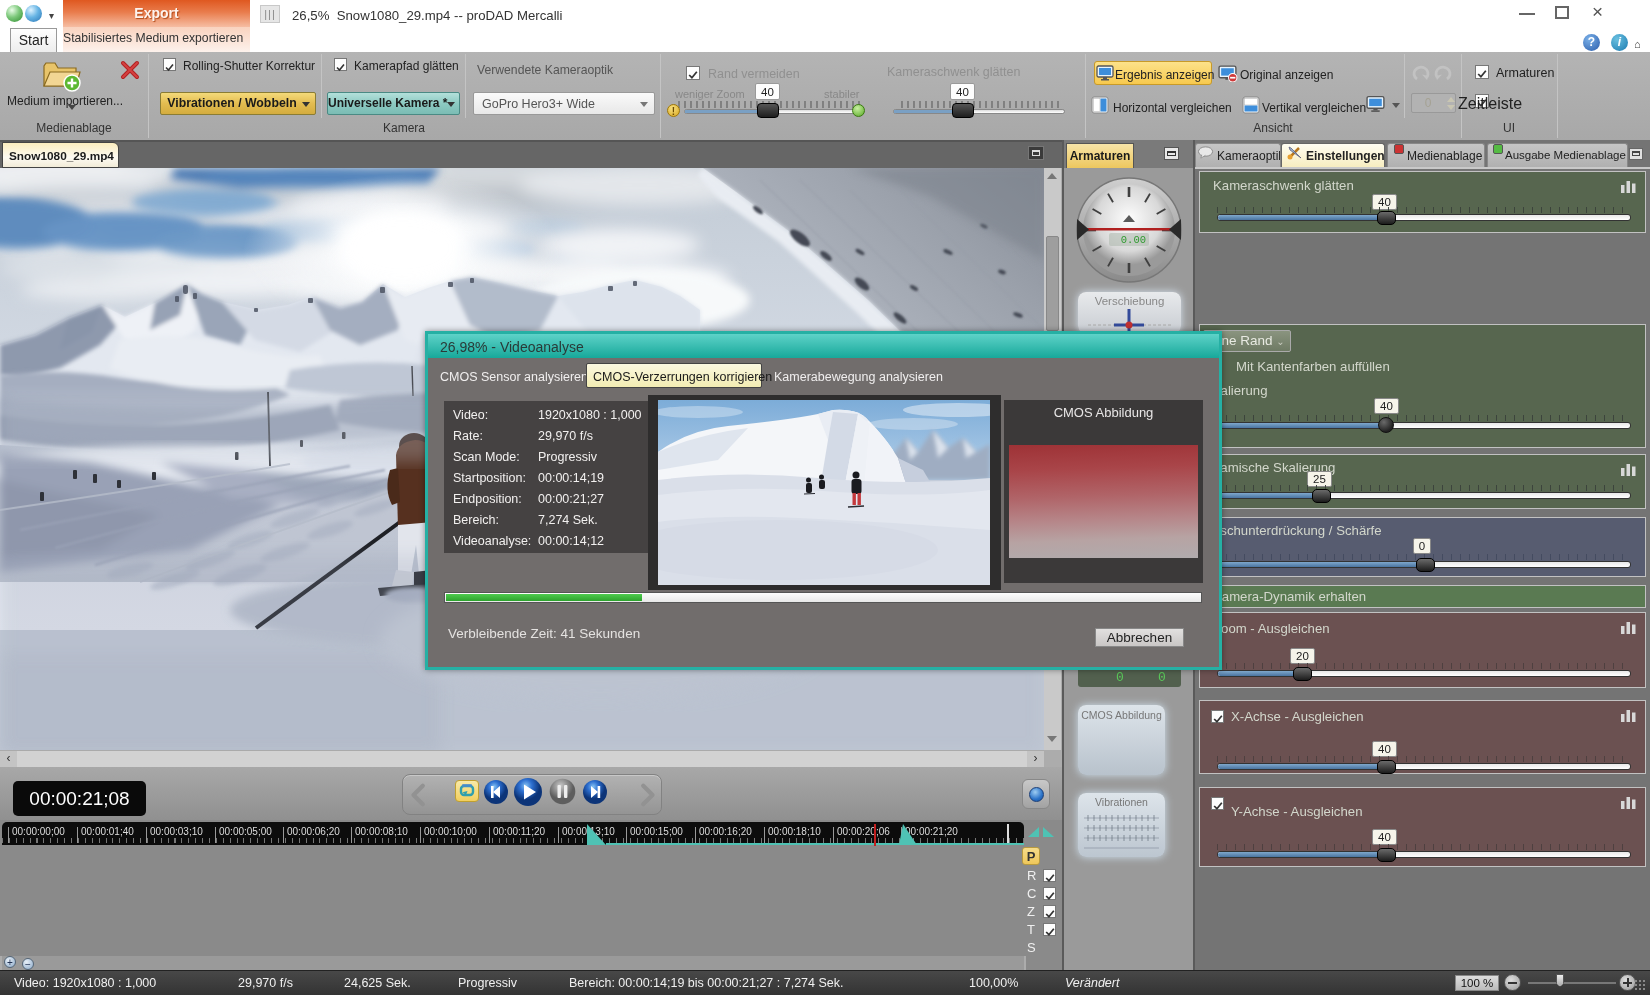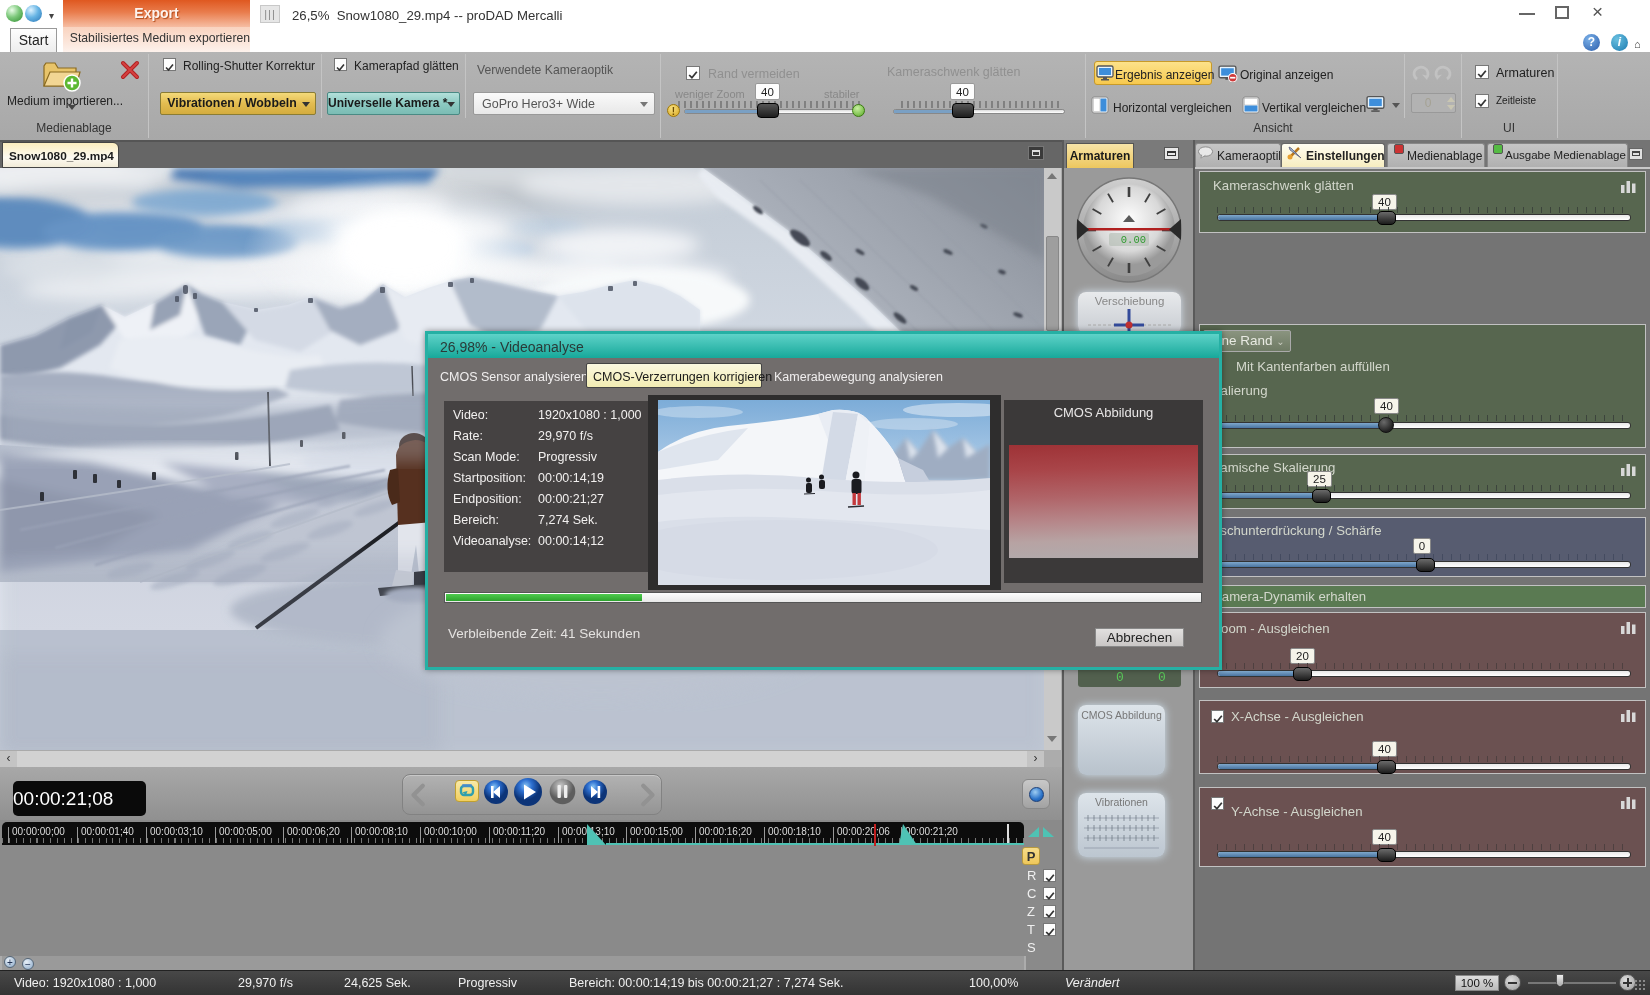--- a/index.html
+++ b/index.html
@@ -35,21 +35,21 @@
 
 
 <div class="abs" style="left:0;top:0;width:1650px;height:52px;background:#fff"></div>
 <div class="abs" style="left:6px;top:5px;width:17px;height:17px;border-radius:50%;background:radial-gradient(circle at 35% 30%,#eafde8,#7cc87a 45%,#2c8a2c)"></div>
 <div class="abs" style="left:25px;top:5px;width:17px;height:17px;border-radius:50%;background:radial-gradient(circle at 35% 30%,#ddf2ff,#66b4e4 45%,#2a74b4)"></div>
 <div class="abs" style="left:49px;top:10px;width:12px;height:10px;color:#444;font-size:10px">▾</div>
 
 <div class="abs" style="left:63px;top:0;width:187px;height:27px;background:linear-gradient(#df5820,#e97c4c 45%,#f6bda2)"></div>
 <div class="abs" style="left:63px;top:27px;width:187px;height:26px;background:linear-gradient(#f9d3bf,#fdf3ee)"></div>
 <div class="abs" style="left:63px;top:5px;width:187px;text-align:center;font-size:14px;font-weight:bold;color:#fdf3ee;text-shadow:1px 1px 1px #b04a18">Export</div>
-<div class="abs" style="left:63px;top:31px;width:187px;text-align:right;font-size:12.2px;color:#333;white-space:nowrap">Stabilisiertes Medium exportieren</div>
+<div class="abs" style="left:63px;top:31px;width:187px;text-align:left;font-size:12.2px;color:#333;white-space:nowrap">Stabilisiertes Medium exportieren</div>
 
 <div class="abs" style="left:10px;top:28px;width:47px;height:25px;background:linear-gradient(#fefefe,#ececec);border:1px solid #999;border-bottom:none;text-align:center;font-size:14px;color:#222;padding-top:3px">Start</div>
 
 <div class="abs" style="left:260px;top:5px;width:20px;height:18px;background:#e6e6e6;border:1px solid #c8c8c8;text-align:center;color:#888;font-size:11px;letter-spacing:1px;padding-top:2px">|||</div>
 <div class="abs" style="left:292px;top:8px;font-size:13.2px;color:#333">26,5%&nbsp; Snow1080_29.mp4 -- proDAD Mercalli</div>
 
 <div class="abs" style="left:1519px;top:13px;width:16px;height:2px;background:#666"></div>
 <div class="abs" style="left:1555px;top:6px;width:14px;height:13px;border:2px solid #666"></div>
 <div class="abs" style="left:1592px;top:5px;width:17px;height:15px;color:#555;font-size:19px;line-height:14px">×</div>
 
@@ -63,20 +63,21 @@
   <div class="abs" style="left:148px;top:2px;width:1px;height:84px;background:#8e8e8e;border-right:1px solid #c4c4c4"></div>
   <div class="abs" style="left:321px;top:2px;width:1px;height:64px;background:#8e8e8e;border-right:1px solid #c4c4c4"></div>
   <div class="abs" style="left:465px;top:2px;width:1px;height:64px;background:#8e8e8e;border-right:1px solid #c4c4c4"></div>
   <div class="abs" style="left:660px;top:2px;width:1px;height:84px;background:#8e8e8e;border-right:1px solid #c4c4c4"></div>
   <div class="abs" style="left:1085px;top:2px;width:1px;height:84px;background:#8e8e8e;border-right:1px solid #c4c4c4"></div>
   <div class="abs" style="left:1461px;top:2px;width:1px;height:84px;background:#8e8e8e;border-right:1px solid #c4c4c4"></div>
   <div class="abs" style="left:1404px;top:2px;width:1px;height:64px;background:#8e8e8e;border-right:1px solid #c4c4c4"></div>
   <div class="abs" style="left:1557px;top:2px;width:1px;height:84px;background:#8e8e8e;border-right:1px solid #c4c4c4"></div>
 
   <div class="abs" style="left:0;top:69px;width:148px;text-align:center;font-size:12px;color:#333">Medienablage</div>
+  <div class="abs" style="left:148px;top:69px;width:512px;text-align:center;font-size:12px;color:#333">Kamera</div>
   <div class="abs" style="left:1085px;top:69px;width:376px;text-align:center;font-size:12px;color:#333">Ansicht</div>
   <div class="abs" style="left:1461px;top:69px;width:96px;text-align:center;font-size:12px;color:#333">UI</div>
 
   <svg class="abs" style="left:42px;top:6px" width="40" height="34" viewBox="0 0 40 34">
     <path d="M2 8 L2 28 L34 28 L34 10 L16 10 L13 5 L4 5 Z" fill="#e8c46a" stroke="#8a6a20" stroke-width="1.2"></path>
     <path d="M2 28 L8 14 L38 14 L34 28 Z" fill="#f2d694" stroke="#8a6a20" stroke-width="1.2"></path>
     <circle cx="30" cy="25" r="8" fill="#5cb832" stroke="#fff" stroke-width="1.5"></circle>
     <path d="M30 20.5 L30 29.5 M25.5 25 L34.5 25" stroke="#fff" stroke-width="2.4"></path>
   </svg>
   <svg class="abs" style="left:120px;top:8px" width="20" height="20" viewBox="0 0 20 20">
@@ -242,21 +243,21 @@
     <div class="abs" style="left:35px;top:11px;width:0;height:0;border-left:4px solid transparent;border-right:4px solid transparent;border-top:5px solid #c9c6b2"></div>
   </div>
 
   <div class="abs" style="left:1475px;top:13px;width:14px;height:14px;background:#fdfdfd;border:1px solid #777"><svg width="12" height="12" viewBox="0 0 11 11">
           <path d="M2 5.5 L4.5 8 L9 2.5" stroke="#333" stroke-width="1.6" fill="none"></path>
         </svg></div>
   <div class="abs" style="left:1496px;top:14px;font-size:12.5px;color:#222">Armaturen</div>
   <div class="abs" style="left:1475px;top:42px;width:14px;height:14px;background:#fdfdfd;border:1px solid #777"><svg width="12" height="12" viewBox="0 0 11 11">
           <path d="M2 5.5 L4.5 8 L9 2.5" stroke="#333" stroke-width="1.6" fill="none"></path>
         </svg></div>
-  <div class="abs" style="left:1496px;top:43px;font-size:10px;color:#222">Zeitleiste</div>
+  <div class="abs" style="left:1458px;top:43px;font-size:16px;color:#222">Zeitleiste</div>
 </div>
 
 
 <div class="abs" style="left:0;top:140px;width:1062px;height:28px;background:#666;border-top:2px solid #555"></div>
 <div class="abs" style="left:2px;top:142px;width:117px;height:26px;background:linear-gradient(#fbedbe,#fdfaf2 60%,#f2ecd8);border:1px solid #444;border-radius:0 6px 0 0;font-size:11.8px;font-weight:bold;color:#1a1a1a;padding:6px 0 0 6px">Snow1080_29.mp4</div>
 <div class="abs" style="left:1028px;top:146px;width:16px;height:14px;background:#3a3a3a;border:1px solid #777">
       <div style="margin:3px auto 0;width:8px;height:6px;border:1px solid #ddd;border-top:2px solid #ddd"></div>
     </div>
 
 <div id="video" class="abs" style="left:0;top:168px;width:1044px;height:582px;background:#c2cad6;overflow:hidden">
@@ -524,21 +525,21 @@
   <div class="abs" style="left:3px;top:568px;width:0;height:0;border-left:5px solid transparent;border-right:5px solid transparent;border-top:6px solid #777"></div>
 </div>
 
 <div class="abs" style="left:0;top:750px;width:1044px;height:17px;background:#d2d2d2;border-top:1px solid #aaa">
   <div class="abs" style="left:0;top:0;width:17px;height:16px;background:#c4c4c4;color:#333;font-size:12px;text-align:center;line-height:15px">‹</div>
   <div class="abs" style="left:1027px;top:0;width:17px;height:16px;background:#c4c4c4;color:#333;font-size:12px;text-align:center;line-height:15px">›</div>
 </div>
 
 
 <div class="abs" style="left:0;top:767px;width:1062px;height:53px;background:linear-gradient(#a8a8a8,#909090)"></div>
-<div class="abs" style="left:13px;top:781px;width:133px;height:35px;background:#0a0a0a;border-radius:5px;color:#fff;font-size:19px;line-height:35px">00:00:21;08</div>
+<div class="abs" style="left:13px;top:781px;width:133px;height:35px;background:#0a0a0a;border-radius:5px;color:#fff;font-size:19px;text-align:center;line-height:35px">00:00:21;08</div>
 <div class="abs" style="left:402px;top:774px;width:260px;height:41px;background:linear-gradient(#b2b2b2,#949494);border:1px solid #828282;border-radius:8px;box-shadow:inset 0 1px 0 #c8c8c8"></div>
 <svg class="abs" style="left:406px;top:781px" width="28" height="28" viewBox="0 0 30 30">
       <path d="M18 5 L8 15 L18 25" fill="none" stroke="#929292" stroke-width="4.5" stroke-linejoin="round" stroke-linecap="round"></path>
     </svg>
 <div class="abs" style="left:455px;top:780px;width:24px;height:22px;background:linear-gradient(#f8e9a8,#f2cf5e);border:1px solid #c0a030;border-radius:4px"><svg width="20" height="18" viewBox="0 0 20 18" style="margin:1px 0 0 1px">
         <rect x="4" y="4" width="12" height="9" rx="3" fill="none" stroke="#2f9fae" stroke-width="2.4"></rect>
         <path d="M9 13 l-3.5 -2.8 l5 -1.2 z" fill="#2f9fae"></path>
         <rect x="5" y="2" width="10" height="3" rx="1" fill="#4a8ad0" opacity=".8"></rect>
       </svg></div>
 <div class="pbtn abs" style="left:483px;top:779px;width:26px;height:26px"><svg width="26" height="26" viewBox="0 0 26 26">
@@ -903,21 +904,21 @@
 
 <div id="dialog" class="abs" style="left:425px;top:331px;width:797px;height:339px;background:#716d6c;border:3px solid #25b0a4;box-shadow:0 0 6px rgba(0,0,0,.4);z-index:60">
   <div class="abs" style="left:0;top:0;width:791px;height:24px;background:linear-gradient(#5ed2c8,#17a89a)"></div>
   <div class="abs" style="left:12px;top:5px;font-size:14px;color:#2a3a38">26,98% - Videoanalyse</div>
 
   <div class="abs" style="left:12px;top:36px;font-size:12.5px;color:#f0eeee">CMOS Sensor analysieren</div>
   <div class="abs" style="left:158px;top:29px;width:176px;height:25px;background:linear-gradient(#fbf8e0,#f2ecb2);border:1px solid #444;border-radius:2px"></div>
   <div class="abs" style="left:165px;top:36px;font-size:12.5px;color:#1a1a1a">CMOS-Verzerrungen korrigieren</div>
   <div class="abs" style="left:346px;top:36px;font-size:12.5px;color:#f0eeee">Kamerabewegung analysieren</div>
 
-  <div class="abs" style="left:16px;top:67px;width:204px;height:171px;background:#454242">
+  <div class="abs" style="left:16px;top:67px;width:204px;height:152px;background:#454242">
     <div class="drow" style="top:7px">
           <span>Video:</span>
           <b>1920x1080 : 1,000</b>
         </div>
     <div class="drow" style="top:28px">
           <span>Rate:</span>
           <b>29,970 f/s</b>
         </div>
     <div class="drow" style="top:49px">
           <span>Scan Mode:</span>

